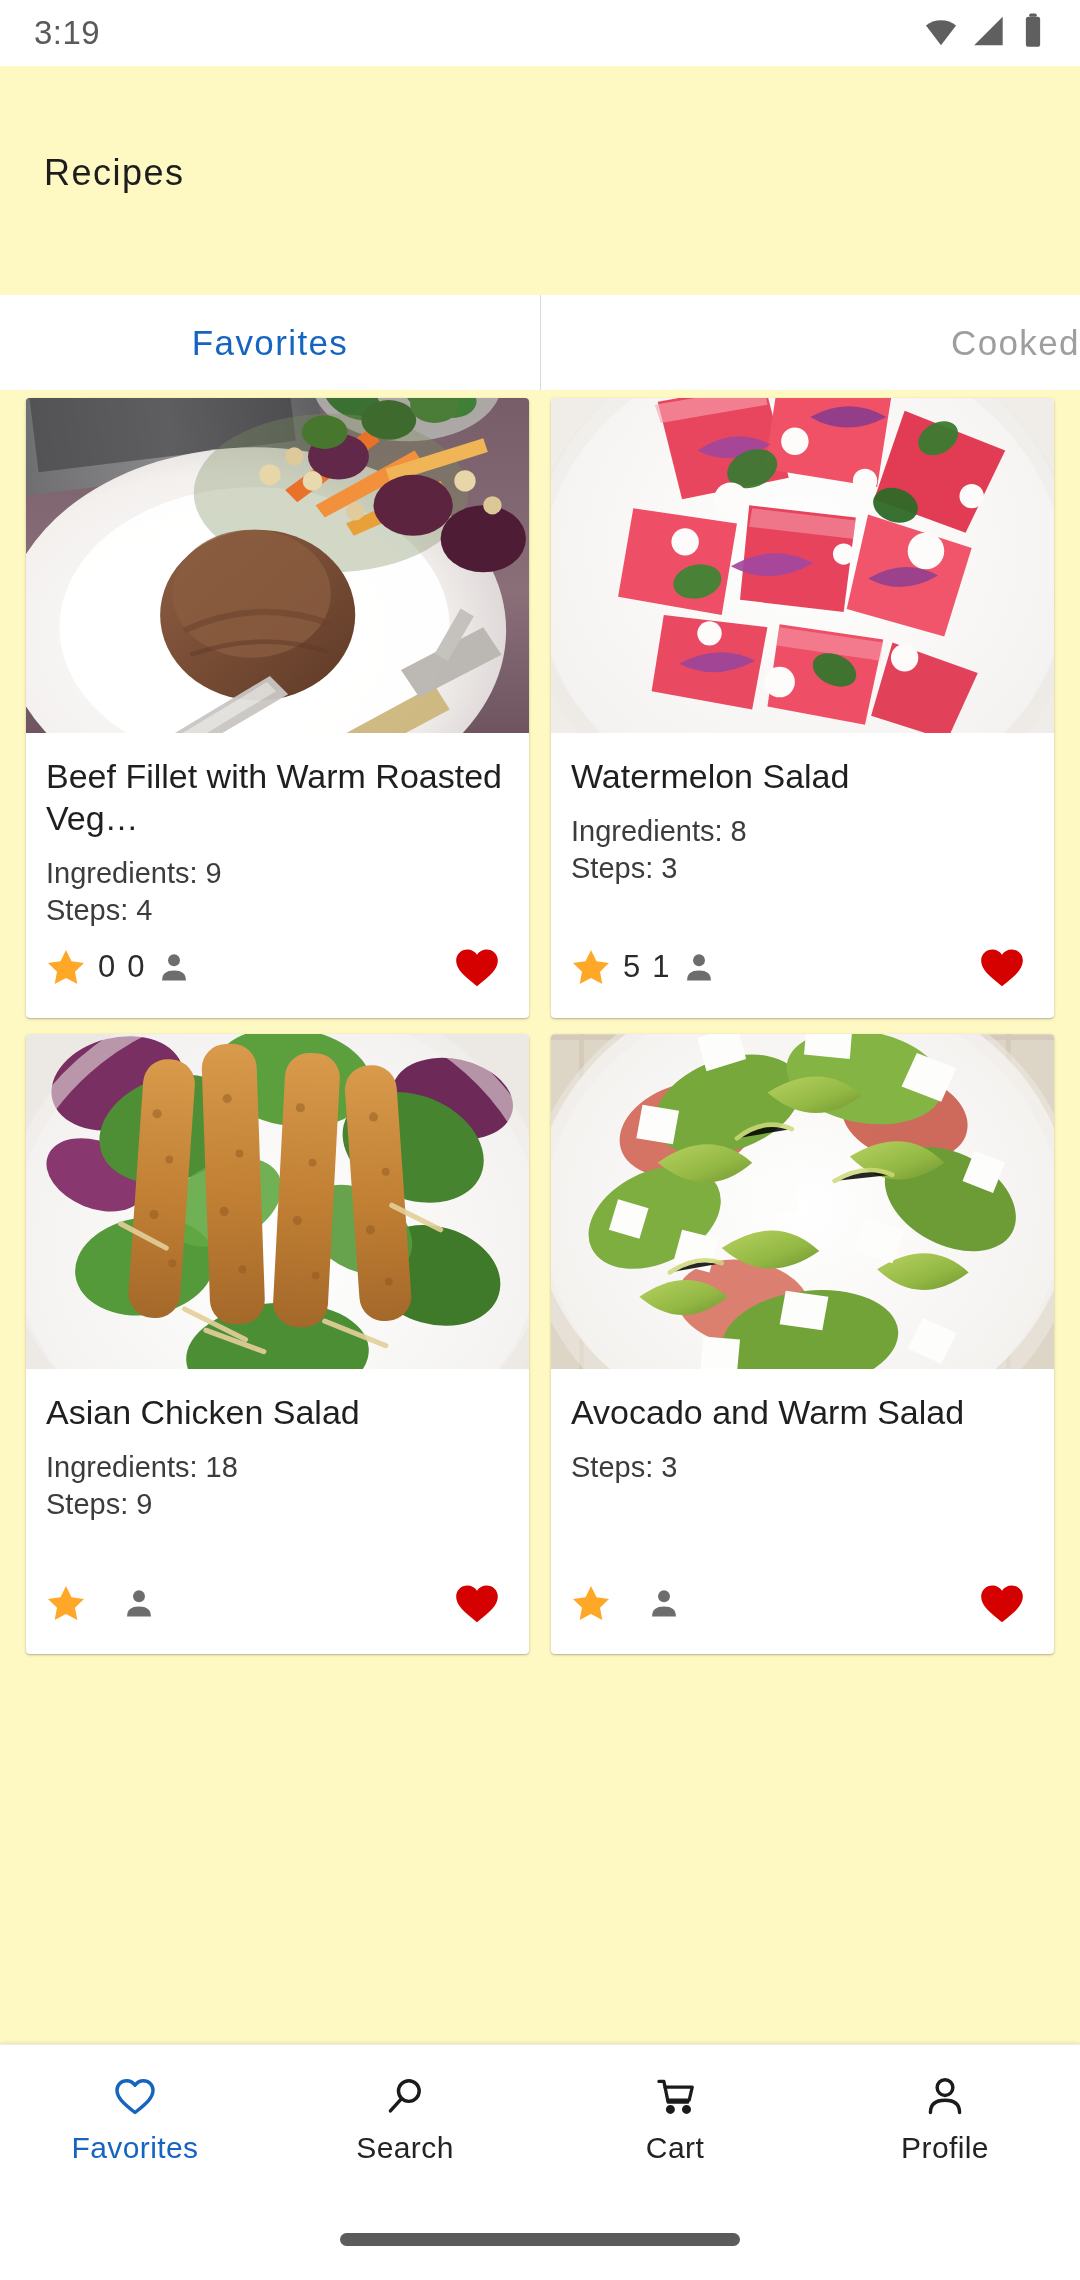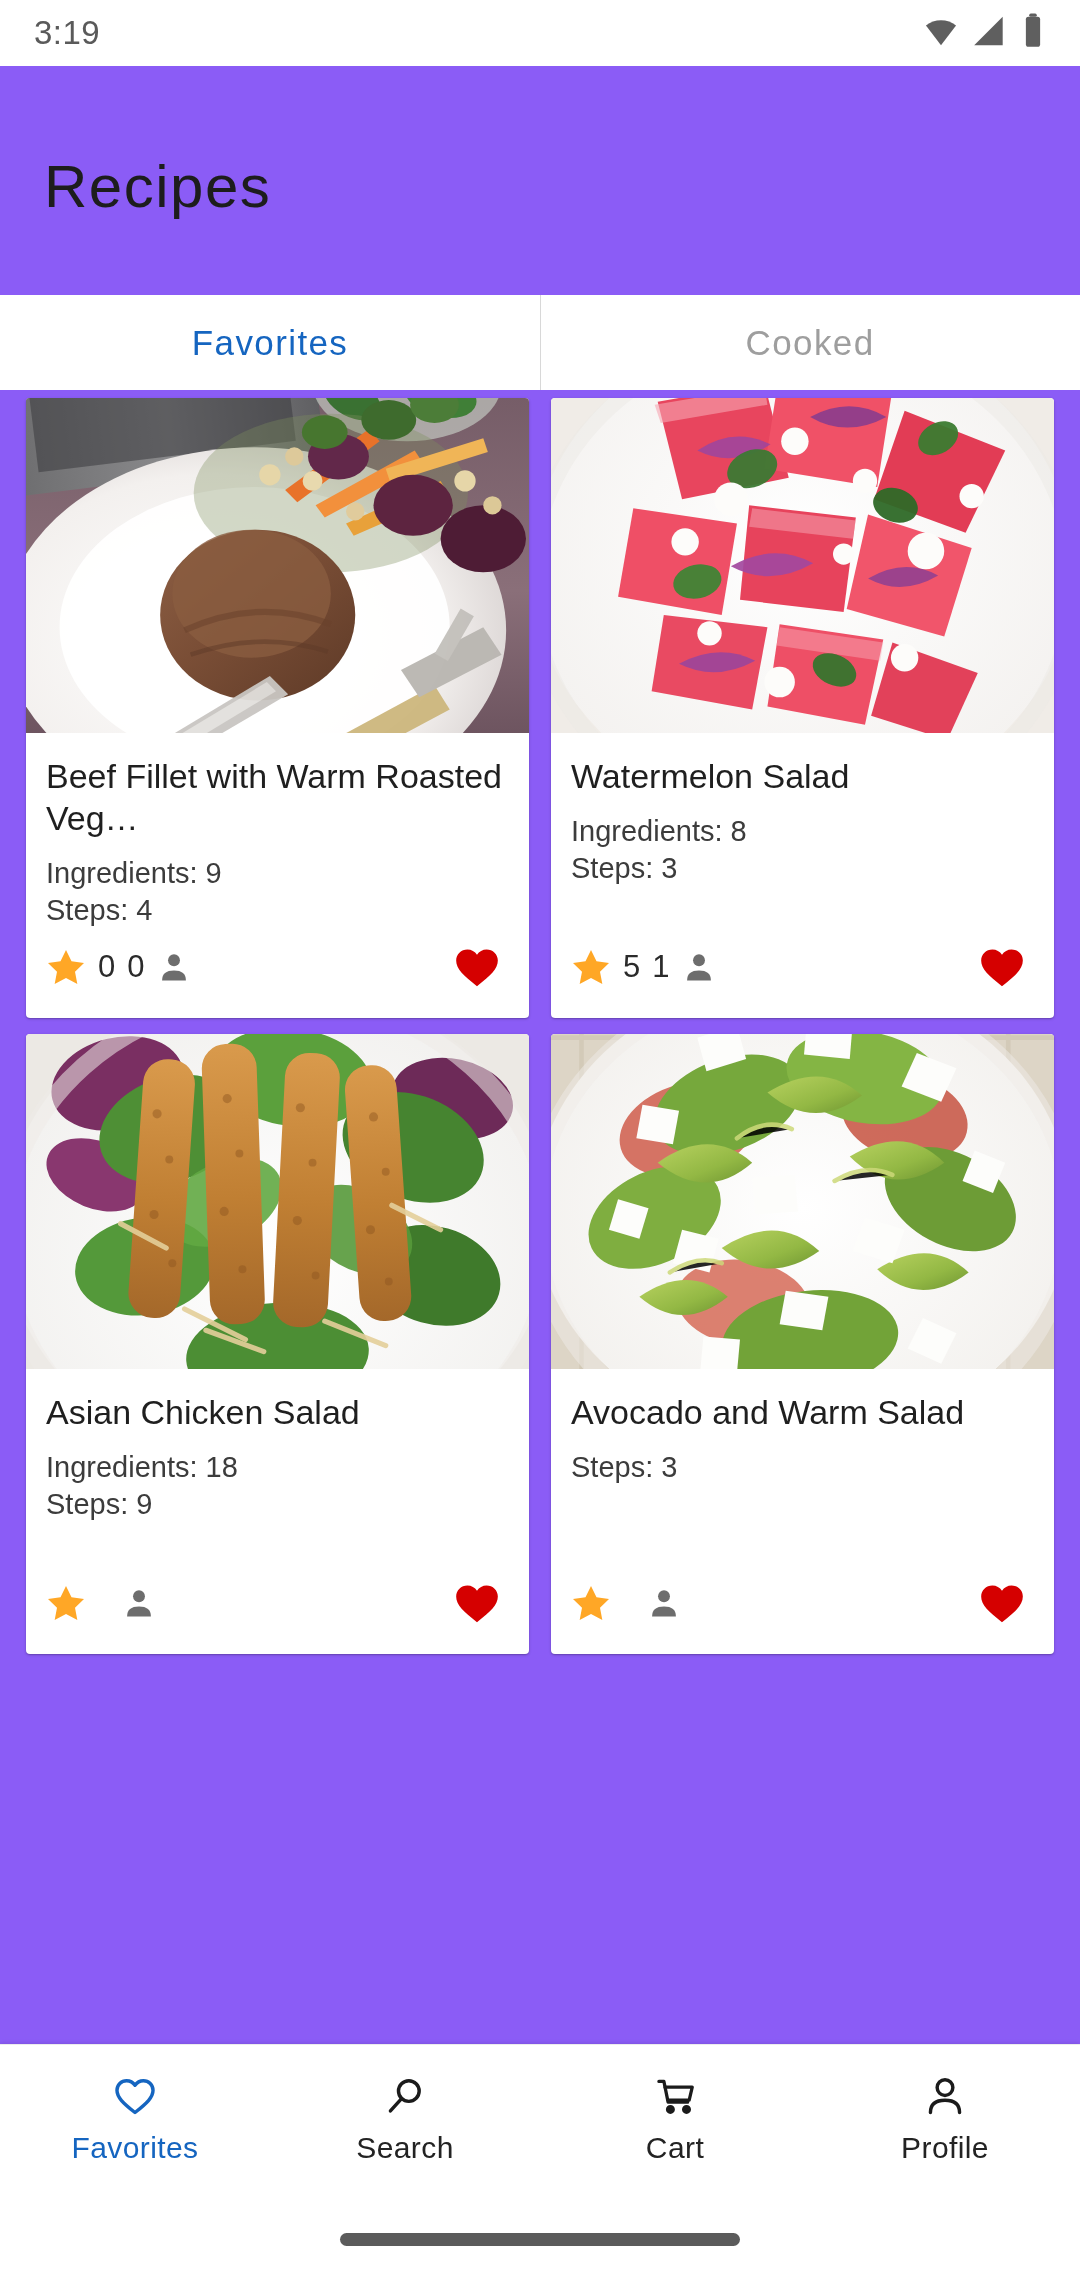--- a/index.html
+++ b/index.html
@@ -2,50 +2,50 @@
 <html><head>
 <meta charset="utf-8">
 <style>
   * { margin:0; padding:0; box-sizing:border-box; }
   html, body {
     width:1080px; height:2280px;
     background:#ffffff;
     font-family:"Liberation Sans", sans-serif;
     overflow:hidden;
   }
-  #screen { position:relative; width:1080px; height:2280px; background:#8b5cf6; overflow:hidden; }
+  #screen { position:relative; width:1080px; height:2280px; background:#fef9c3; overflow:hidden; }
 
   
   .statusbar {
     position:absolute; top:0; left:0; width:1080px; height:66px;
     display:flex; align-items:center; justify-content:space-between;
     padding:0 34px; background:#fff;
   }
   .status-time { font-size:33px; color:#5a5a5a; font-family:"Liberation Sans", sans-serif; letter-spacing:.5px;}
   .status-icons { display:flex; align-items:center; gap:11px; }
   .ic { display:block; }
 
   
   .page-title {
     position:absolute; top:152px; left:44px;
-    font-size:60px; color:#1d1d1d; font-weight:400;
+    font-size:36px; color:#1d1d1d; font-weight:400;
     letter-spacing:1.5px;
   }
 
   
   .tabbar {
     position:absolute; top:295px; left:0; width:1080px; height:95px;
     display:flex; background:#fff;
   }
   .tab {
     flex:1 1 50%; display:flex; align-items:center; justify-content:center;
     font-size:35px; letter-spacing:1.4px; position:relative;
   }
   .tab.active { color:#1565c0; }
-  .tab.inactive { color:#9e9e9e; }
+  .tab.inactive { color:#9e9e9e;justify-content:flex-end; }
   .tab-divider {
     position:absolute; top:295px; left:540px; width:1px; height:95px;
     background:#d8d8d8;
   }
 
   
   .grid {
     position:absolute; top:398px; left:0; width:1080px; height:1750px;
     padding:0 26px;
     display:grid; grid-template-columns:1fr 1fr; gap:16px 22px;

